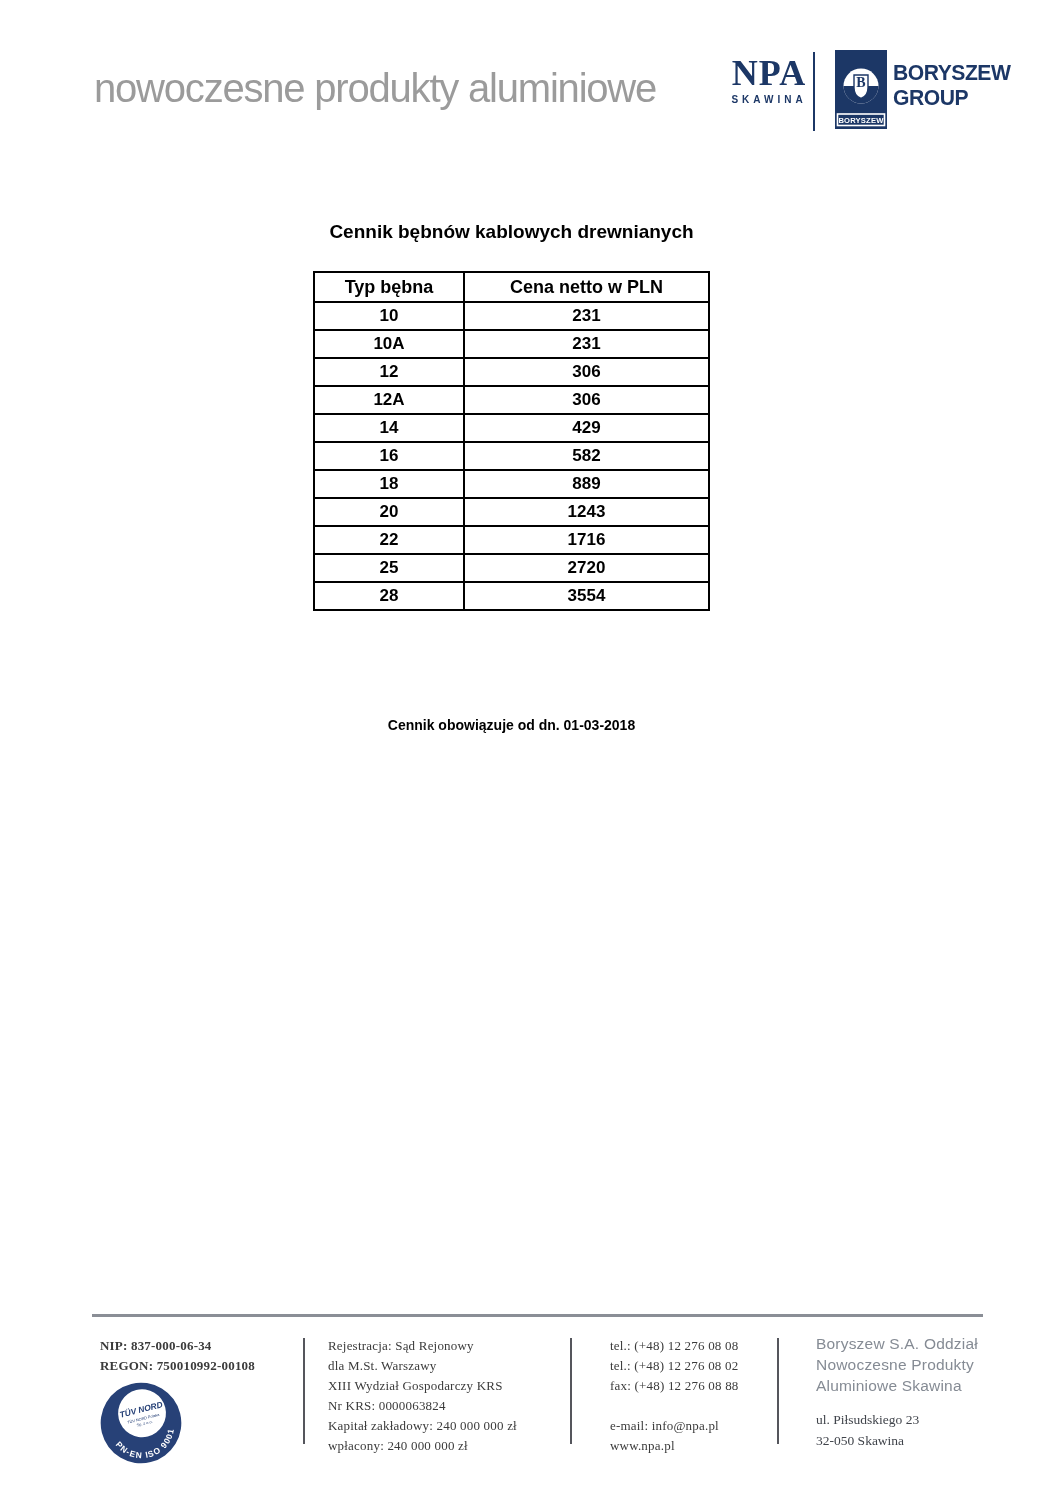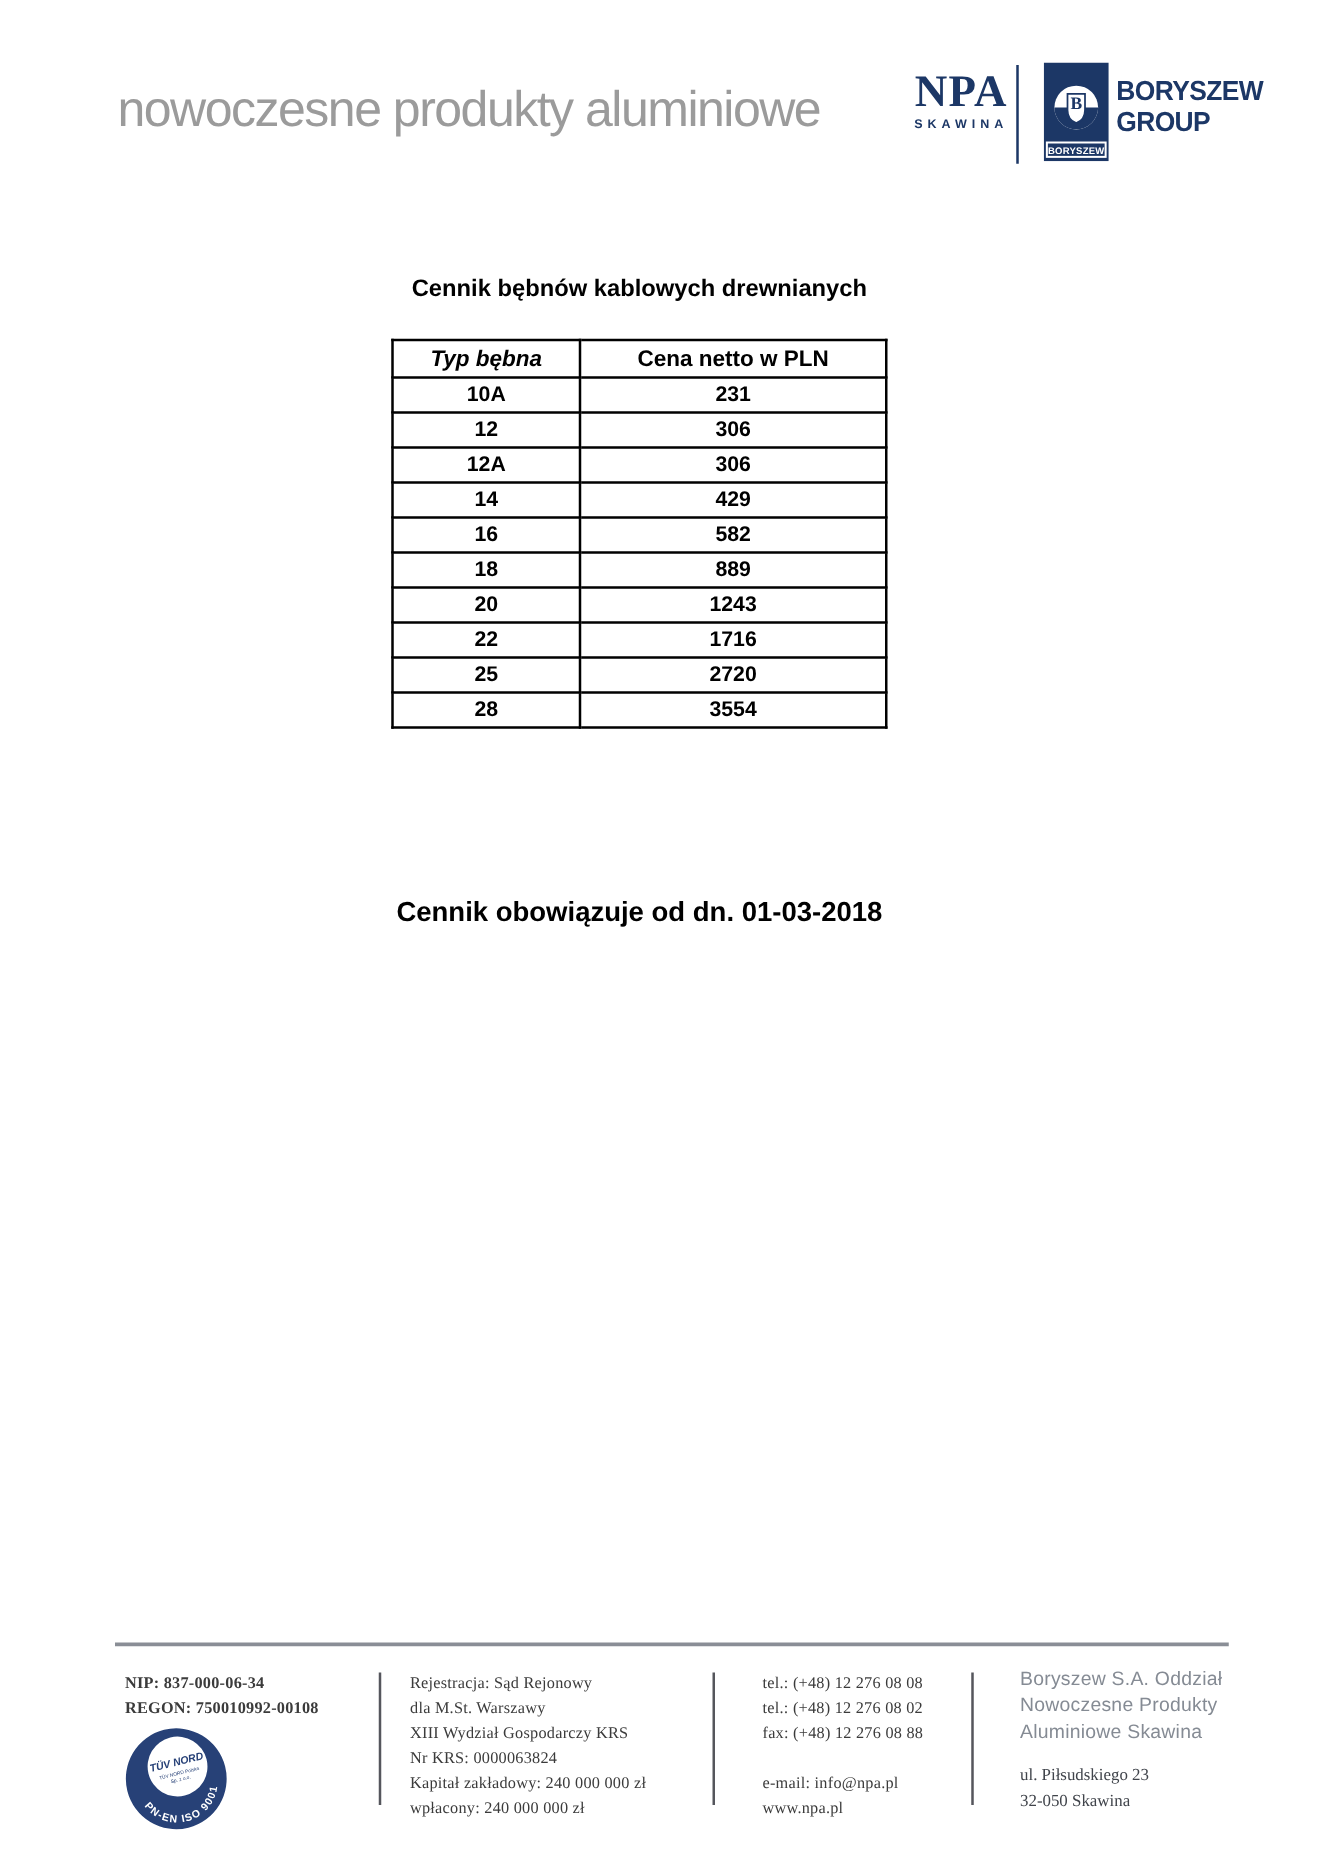--- a/index.html
+++ b/index.html
@@ -35,24 +35,24 @@
   .price-table {
     position:absolute; left:313px; top:271px; width:397px;
     border-collapse:collapse; table-layout:fixed;
   }
   .price-table th, .price-table td {
     border:2px solid #000; text-align:center; vertical-align:middle;
     font-weight:700; color:#000; padding:0;
   }
   .price-table th { height:28px; font-size:18px; }
   .price-table td { height:26px; font-size:17px; }
-  .col-typ { width:148px;font-style:italic; }
+  .col-typ { width:148px; }
   .doc-note {
     position:absolute; left:313px; top:717px; width:397px; text-align:center;
-    font-size:22px; font-weight:700; color:#000;
+    font-size:14px; font-weight:700; color:#000;
   }
   
   .ft-rule { position:absolute; left:92px; top:1314px; width:891px; height:3px; background:#8a8e96; }
   .ft-col { position:absolute; top:1336px; font-family:"Liberation Serif", serif; font-size:13px; color:#3b3b3b; }
   .ft-line { min-height:20px; line-height:20px; letter-spacing:0.2px; white-space:nowrap; }
   .ft-div { position:absolute; top:1338px; width:2px; height:106px; background:#55565c; }
   .ft-col1 { left:100px;font-weight:bold; }
   .ft-col2 { left:328px; }
   .ft-col3 { left:610px; }
   .ft-col4 { left:816px; top:1333px; }
@@ -96,20 +96,24 @@
   <div class="doc-title">Cennik bębnów kablowych drewnianych</div>
 
   <table class="price-table">
     <thead>
       <tr>
         <th class="col-typ">Typ bębna</th>
         <th>Cena netto w PLN</th>
       </tr>
     </thead>
     <tbody>
+      <tr>
+        <td>10</td>
+        <td>231</td>
+      </tr>
       <tr>
         <td>10A</td>
         <td>231</td>
       </tr>
       <tr>
         <td>12</td>
         <td>306</td>
       </tr>
       <tr>
         <td>12A</td>

